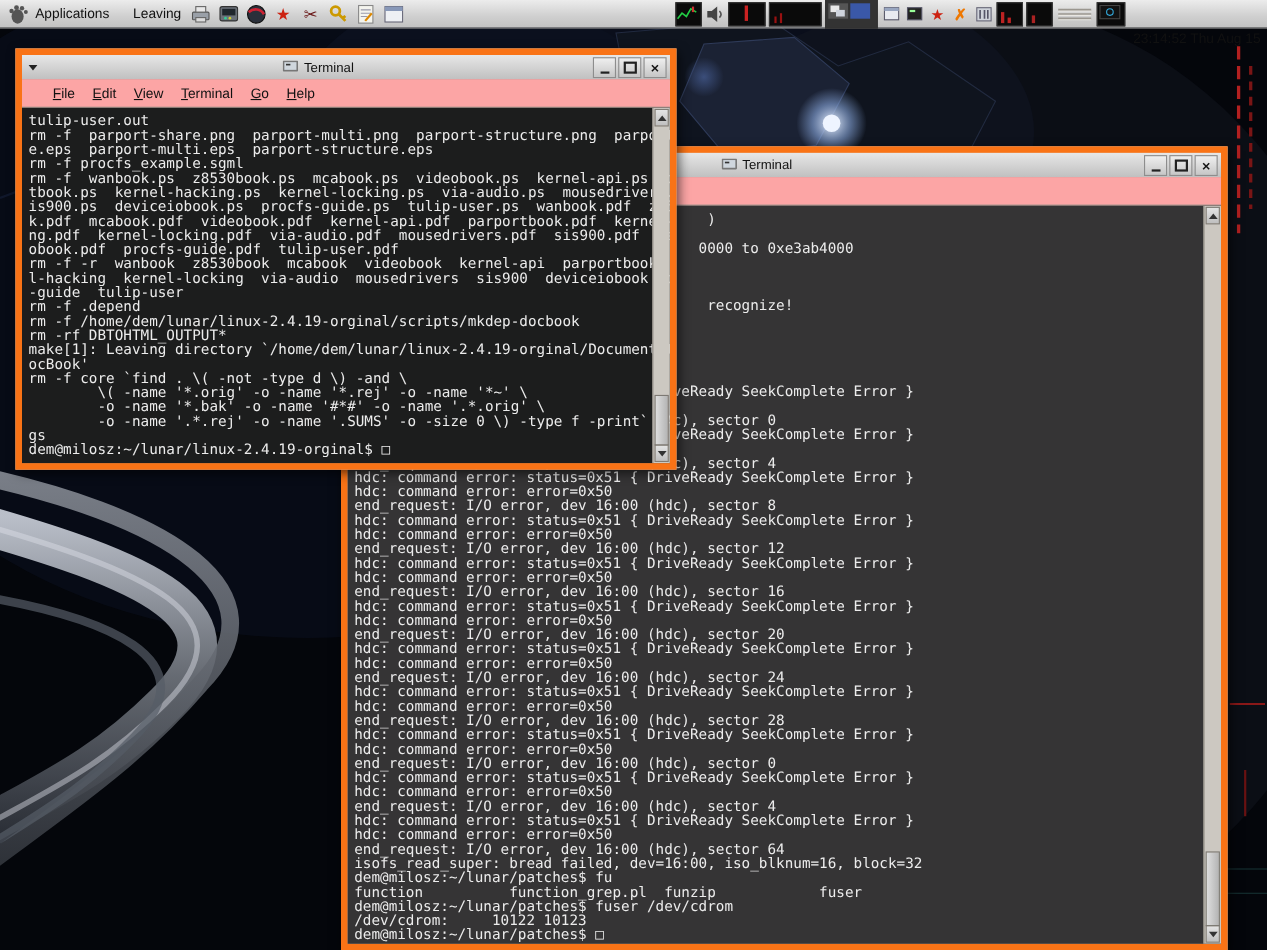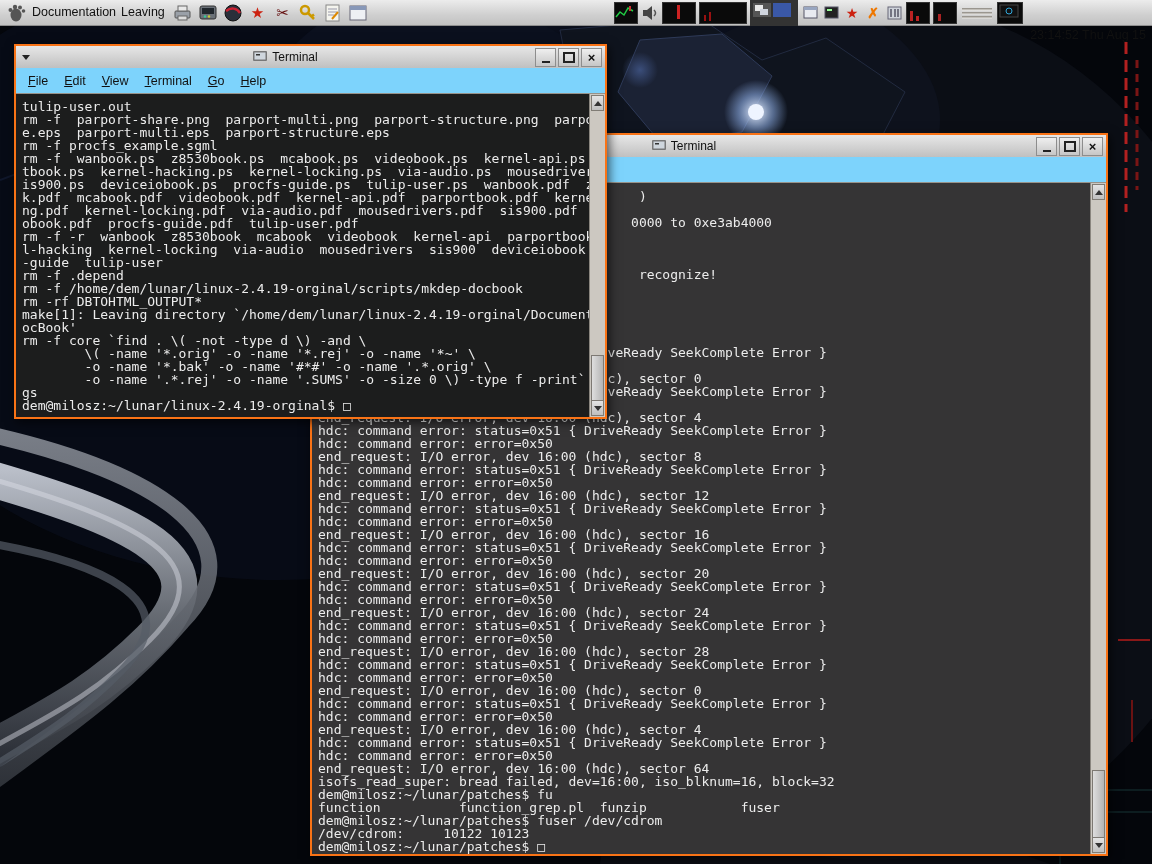--- a/index.html
+++ b/index.html
@@ -20,38 +20,38 @@
                padding:0 4px;cursor:default;}
   .launcher{position:absolute;top:2px;width:21px;height:21px;border-radius:3px;
             display:flex;align-items:center;justify-content:center;font-size:15px;}
   #tray{position:absolute;right:2px;top:0;height:25px;display:flex;align-items:center;gap:3px;}
   .tray-box{height:20px;background:#0a0a0a;border:1px solid #333;position:relative;}
   .tray-ico{width:18px;height:18px;display:flex;align-items:center;justify-content:center;
             font-size:13px;line-height:18px;}
   #clock{font-size:12.5px;color:#111;padding:0 4px;white-space:nowrap;margin-top:44px;}
 
   
-  .window{position:absolute;background:#d6d2cc;border:2px solid #f97316;
+  .window{position:absolute;background:#d6d2cc;border:6px solid #f97316;
           box-shadow:2px 3px 10px rgba(0,0,0,.65);}
   .titlebar{position:absolute;left:0;top:0;right:0;height:22px;
             background:linear-gradient(#e7e7e7,#c0c0c0);
             border-bottom:1px solid #8a8a8a;display:flex;align-items:center;}
   .tb-menu-btn{width:20px;height:22px;display:flex;align-items:center;justify-content:center;}
   .tb-menu-btn::after{content:"";border-left:4px solid transparent;border-right:4px solid transparent;
             border-top:5px solid #222;}
   .tb-center{flex:1;display:flex;align-items:center;justify-content:center;gap:5px;}
   .tb-title{font-size:12px;color:#111;}
   .tb-btns{display:flex;gap:2px;padding-right:3px;}
   .win-btn{width:19px;height:17px;background:linear-gradient(#efefef,#c6c6c6);
            border:1px solid #8d8d8d;display:flex;align-items:center;justify-content:center;}
   .b-min::after{content:"";width:8px;height:2px;background:#222;margin-top:9px;}
   .b-max::after{content:"";width:8px;height:7px;border:2px solid #222;}
   .b-close{font-size:13px;font-weight:bold;color:#111;line-height:15px;}
-  .menubar{position:absolute;left:0;top:22px;right:0;height:25px;background:#7dd3fc;
-           border-bottom:1px solid #979289;display:flex;align-items:center;padding-left:4px;}
+  .menubar{position:absolute;left:0;top:22px;right:0;height:25px;background:#fca5a5;
+           border-bottom:1px solid #979289;display:flex;align-items:center;padding-left:20px;}
   .menu-item{display:inline-block;font-size:12.5px;color:#111;padding:3px 8px;}
   .menu-item::first-letter{text-decoration:underline;}
   .term-body{position:absolute;left:0;top:48px;right:0;bottom:0;overflow:hidden;}
   .term-text{position:absolute;left:6px;white-space:pre;color:#ececec;
              font-family:"DejaVu Sans Mono","Liberation Mono",monospace;
              font-size:13px;line-height:13px;}
   .scrollbar{position:absolute;top:0;bottom:0;right:0;width:15px;background:#ccc8c1;
              border-left:1px solid #8a867f;}
   .sb-btn{position:absolute;left:1px;right:1px;height:14px;background:linear-gradient(#e4e4e4,#bfbfbf);
           border:1px solid #807c75;display:flex;align-items:center;justify-content:center;}
@@ -270,21 +270,21 @@
   </div>
 
   <div id="panel">
     <svg class="abs" style="left:7px;top:3px;" width="19" height="19">
       <ellipse cx="9" cy="12" rx="5.5" ry="6.5" fill="#555"></ellipse>
       <circle cx="3.5" cy="7" r="2" fill="#555"></circle>
         <circle cx="8" cy="4" r="2.2" fill="#555"></circle>
       <circle cx="13" cy="4.5" r="2" fill="#555"></circle>
         <circle cx="16.5" cy="8" r="1.8" fill="#555"></circle>
     </svg>
-    <span class="panel-label" style="left:28px;">Documentation</span>
+    <span class="panel-label" style="left:28px;">Applications</span>
     <span class="panel-label" style="left:117px;">Leaving</span>
 
     <span class="launcher" style="left:172px;">
       <svg width="19" height="16">
           <rect x="2" y="6" width="15" height="7" rx="1" fill="#9aa0a8" stroke="#555"></rect>
           <rect x="5" y="1" width="9" height="5" fill="#e8e8e8" stroke="#666"></rect>
           <rect x="5" y="11" width="9" height="4" fill="#dcdcdc" stroke="#666"></rect>
         </svg>
     </span>
     <span class="launcher" style="left:197px;">

